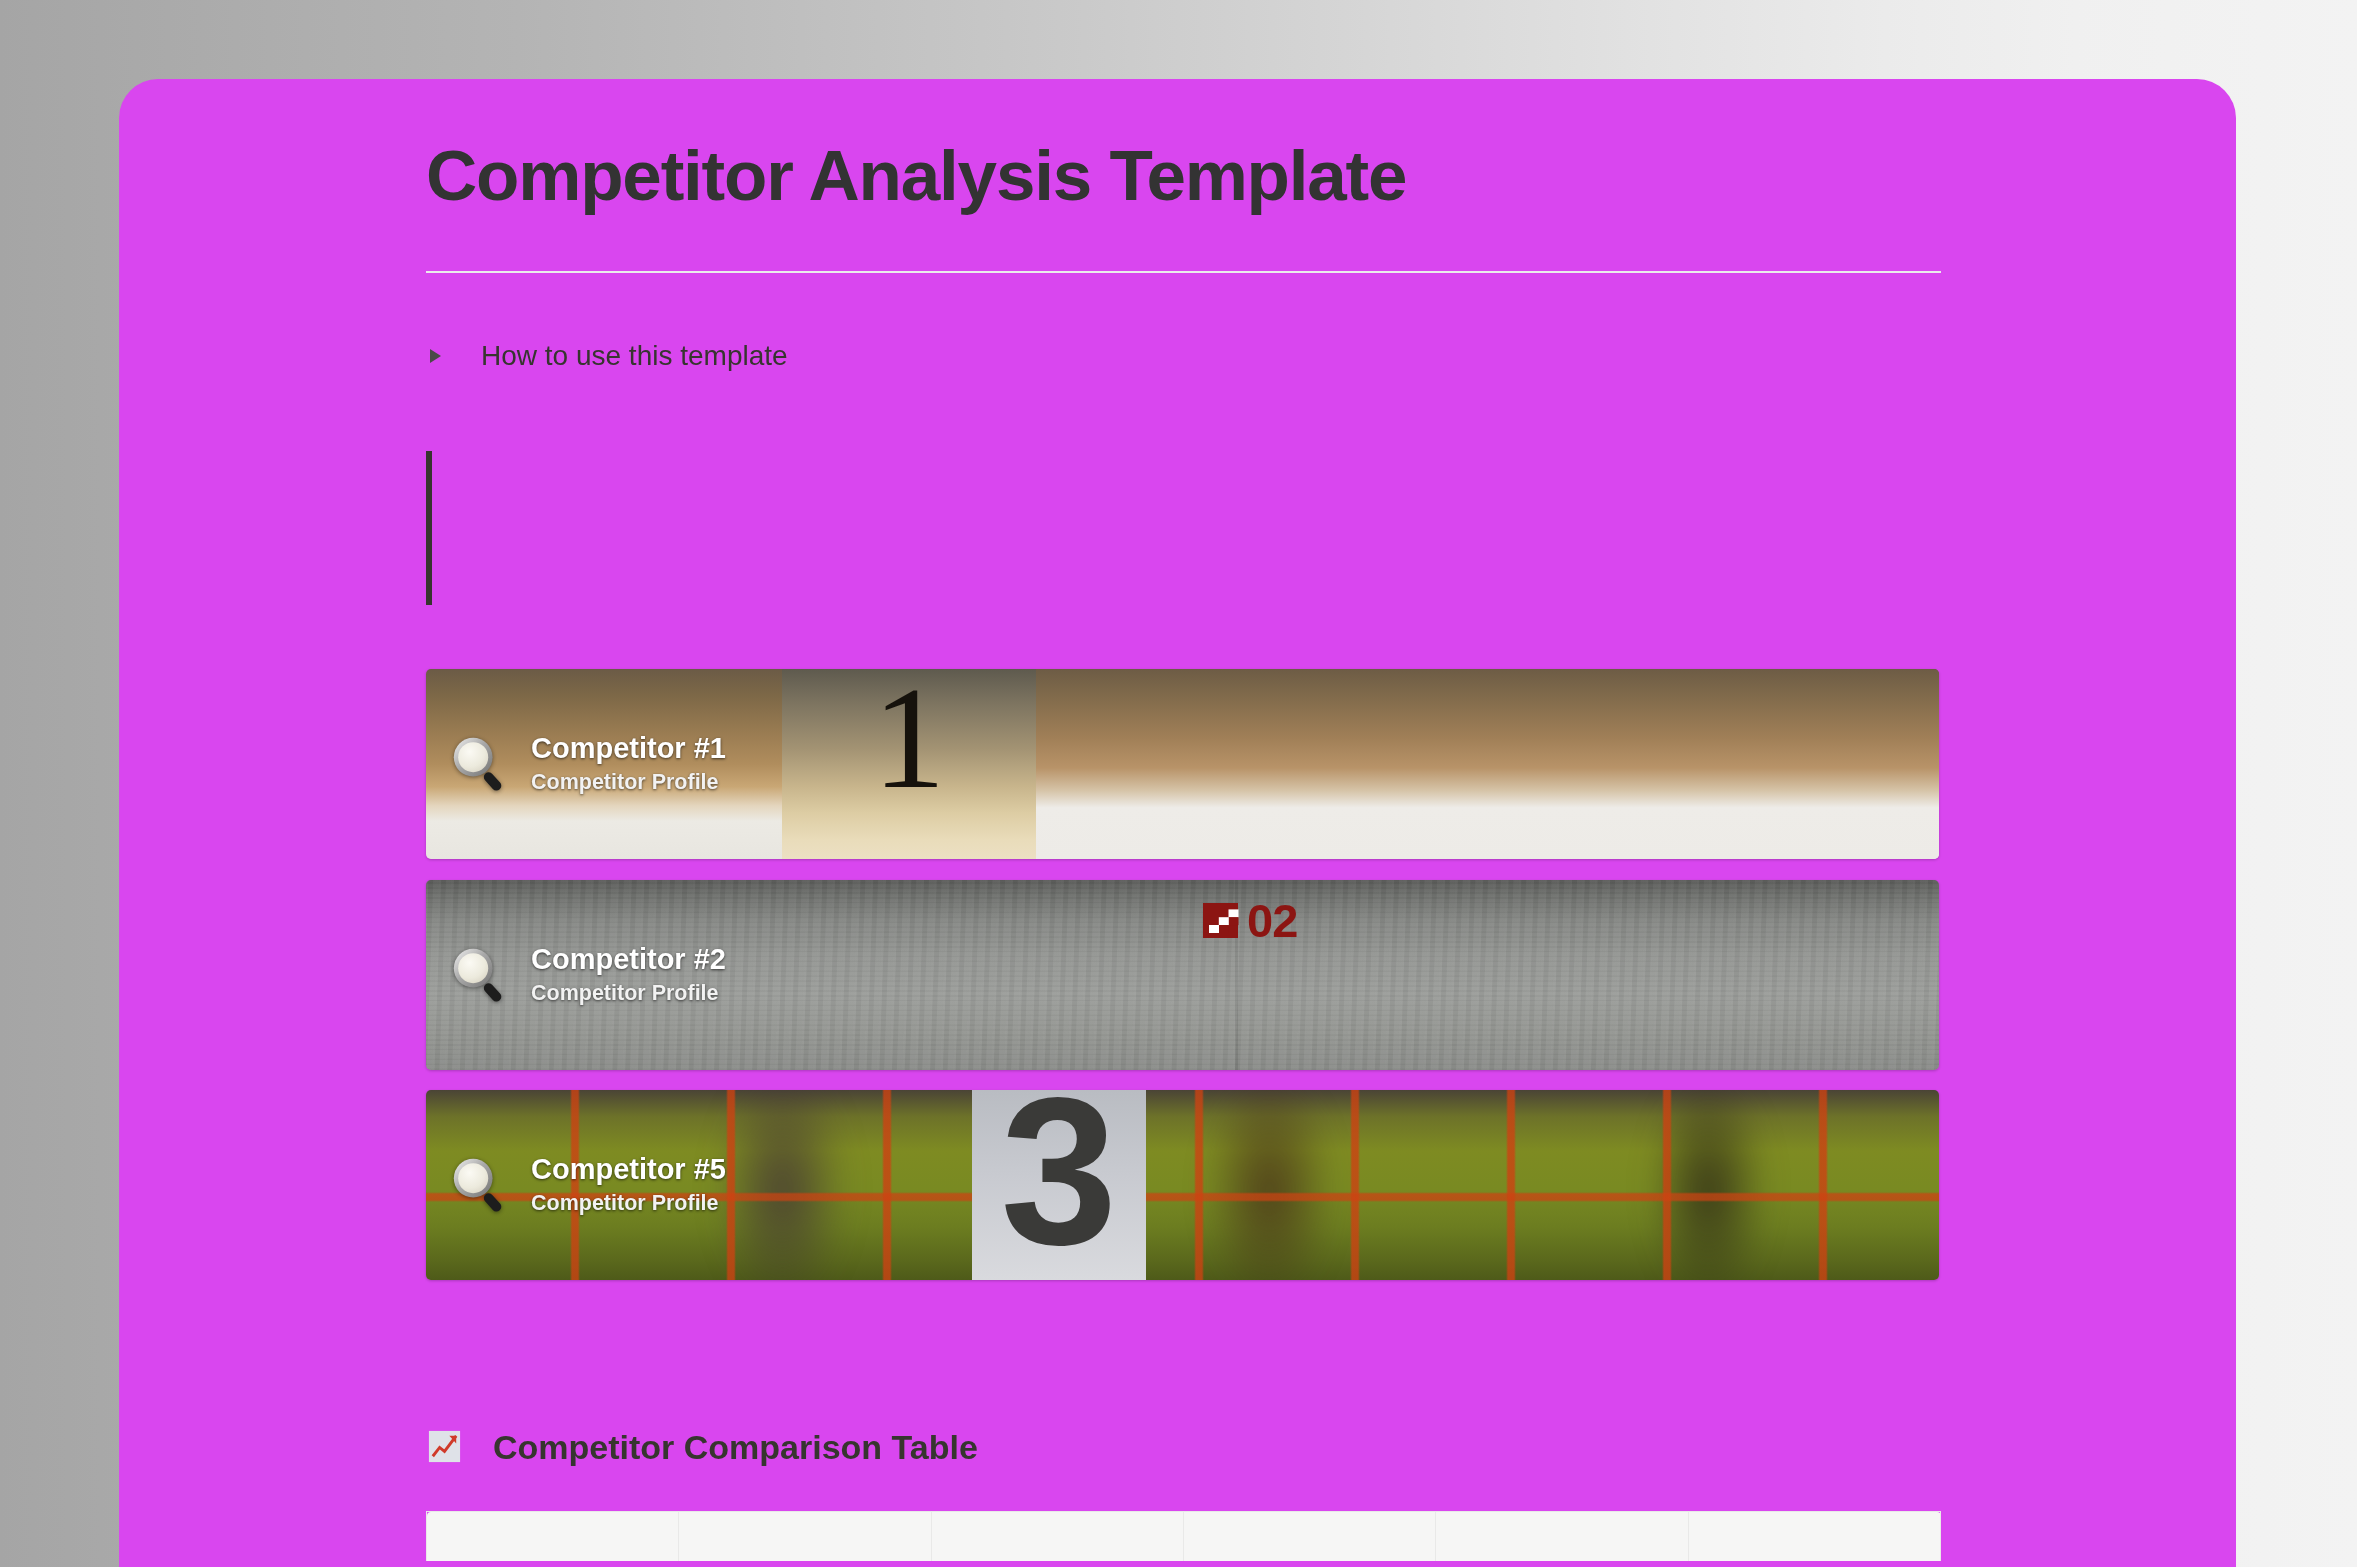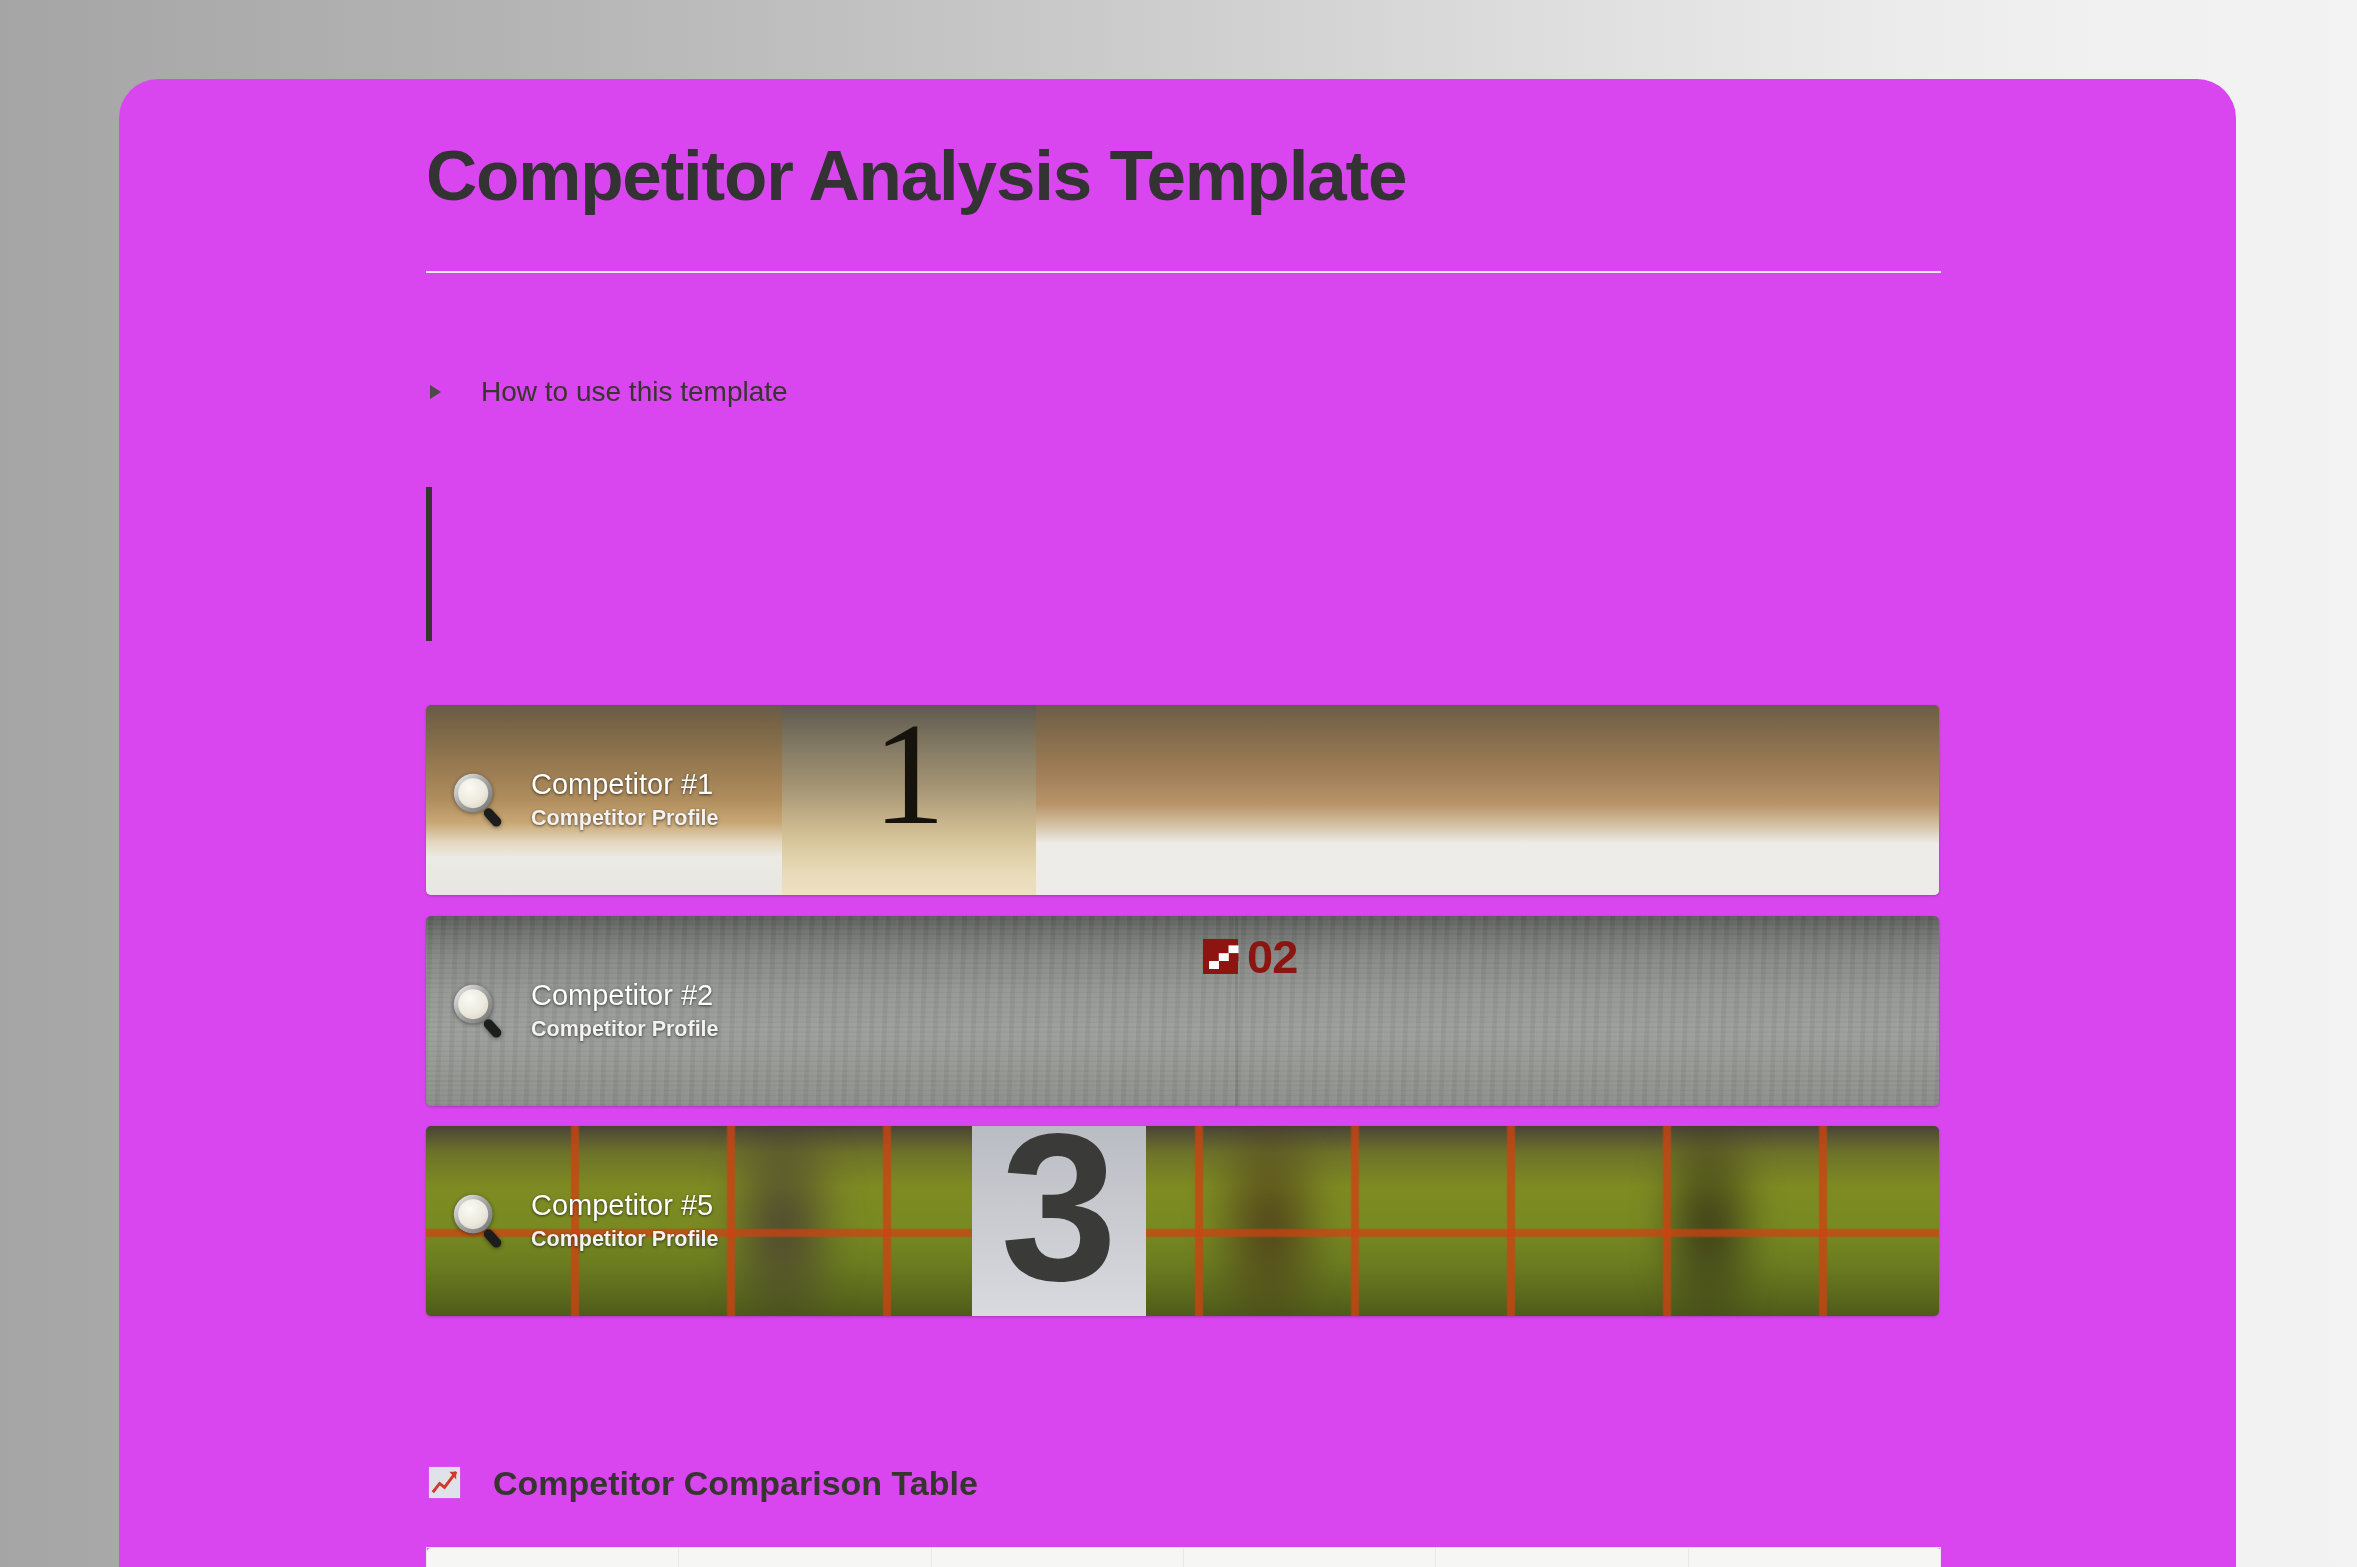--- a/index.html
+++ b/index.html
@@ -51,21 +51,21 @@
 
   #title-divider {
     margin-top: 60px;
     height: 2px;
     width: 1515px;
     background: #ebebeb;
   }
 
   
   #toggle-row {
-    margin-top: 96px;
+    margin-top: 60px;
     display: flex;
     align-items: center;
     height: 45px;
   }
   #toggle-arrow {
     width: 29px;
     display: flex;
     align-items: center;
     justify-content: flex-start;
     padding-left: 3.9px;
@@ -151,21 +151,21 @@
     height: 62px;
     flex: none;
     position: relative;
     filter: drop-shadow(0 1px 2px rgba(0,0,0,0.45));
   }
 
   .card-texts { display: flex; flex-direction: column; gap: 8.8px; }
 
   .card-title {
     font-size: 29px;
-    font-weight: 400;
+    font-weight: 700;
     color: #ffffff;
     line-height: 1;
     text-shadow: 0 1px 2.9px rgba(0,0,0,0.65);
   }
   .card-sub {
     font-size: 21.5px;
     font-weight: 700;
     color: #f2f2f2;
     line-height: 1;
     text-shadow: 0 1px 2.9px rgba(0,0,0,0.65);

